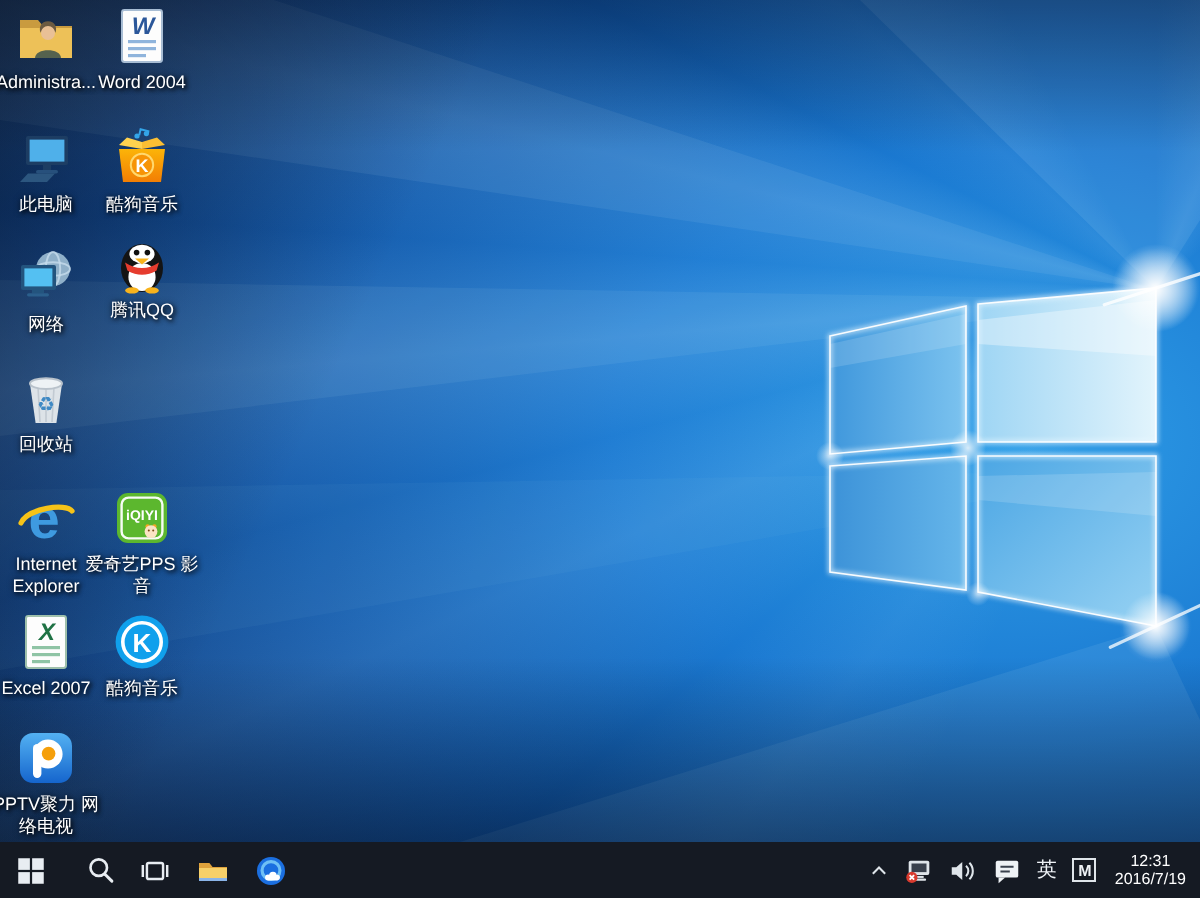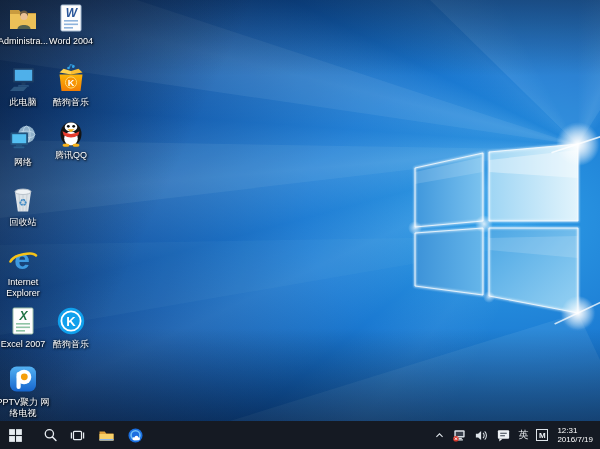--- a/index.html
+++ b/index.html
@@ -54,21 +54,21 @@
   .tb-btn { height:28px; display:flex; align-items:center; justify-content:center; }
   .tb-start { width:30px; }
   .tb-item { width:27px; }
   .tray { margin-left:auto; display:flex; align-items:center; height:28px; }
   .tray-ic { display:flex; align-items:center; justify-content:center; height:28px; padding:0 3.5px; }
   .ime-lang { color:#eef2f6; font-size:10px; padding:0 4px; }
   .ime-mode {
     color:#eef2f6; font-size:8px; font-weight:bold; border:1px solid #dfe5ea;
     width:12px; height:12px; display:flex; align-items:center; justify-content:center; margin:0 4px;
   }
-  .clock { color:#fff; font-size:8px; line-height:9.5px; text-align:left; padding:0 7px 0 5px; }
+  .clock { color:#fff; font-size:8px; line-height:9.5px; text-align:center; padding:0 7px 0 5px; }
 </style>
 </head>
 <body>
 
 <div class="screen">
 
   <div class="desktop">
     <svg class="logo-svg" width="600" height="421" viewBox="0 0 600 421">
       <defs>
         <linearGradient id="gLT" x1="0" y1="0" x2="1" y2="0">
@@ -235,20 +235,33 @@
 
 
   <div class="icon-cell" style="left:-2px; top:243px">
     <svg class="icon-art" viewBox="0 0 32 32">
       <text x="15" y="26" text-anchor="middle" font-size="28" font-weight="bold" fill="#3e9ae0">e</text>
       <path d="M3.5 18.5 C7 11 26 8.5 29 12.5" stroke="#f6c318" stroke-width="2.6" fill="none" stroke-linecap="round"></path>
     </svg>
     <div class="icon-label">Internet Explorer</div>
   </div>
 
+  <div class="icon-cell" style="left:46px; top:243px">
+    <svg class="icon-art" viewBox="0 0 32 32">
+      <rect x="3.5" y="3.5" width="25" height="25" rx="5.5" fill="#5cb72e"></rect>
+      <rect x="5.8" y="5.8" width="20.4" height="20.4" rx="3.5" fill="none" stroke="#fff" stroke-width="1.2" opacity=".95"></rect>
+      <text x="16" y="17" text-anchor="middle" font-size="7" font-weight="bold" fill="#fff">iQIYI</text>
+      <circle cx="18.8" cy="20.2" r="1.1" fill="#f6a623"></circle>
+        <circle cx="22.2" cy="20.2" r="1.1" fill="#f6a623"></circle>
+      <circle cx="20.5" cy="22.8" r="3.2" fill="#fbe3c4"></circle>
+      <circle cx="19.4" cy="22.2" r=".5" fill="#7a4a12"></circle>
+        <circle cx="21.6" cy="22.2" r=".5" fill="#7a4a12"></circle>
+    </svg>
+    <div class="icon-label">爱奇艺PPS 影音</div>
+  </div>
 
   <div class="icon-cell" style="left:-2px; top:305px">
     <svg class="icon-art" viewBox="0 0 32 32">
       <rect x="6" y="3" width="20" height="26" rx="1.2" fill="#fdfdfd" stroke="#9fc0ab" stroke-width="1"></rect>
       <rect x="9" y="18" width="14" height="1.6" fill="#8fc4a5"></rect>
       <rect x="9" y="21.5" width="14" height="1.6" fill="#8fc4a5"></rect>
       <rect x="9" y="25" width="9" height="1.6" fill="#8fc4a5"></rect>
       <text x="16.5" y="15" text-anchor="middle" font-size="12" font-weight="bold" font-style="italic" fill="#1f7244">X</text>
     </svg>
     <div class="icon-label">Excel 2007</div>

